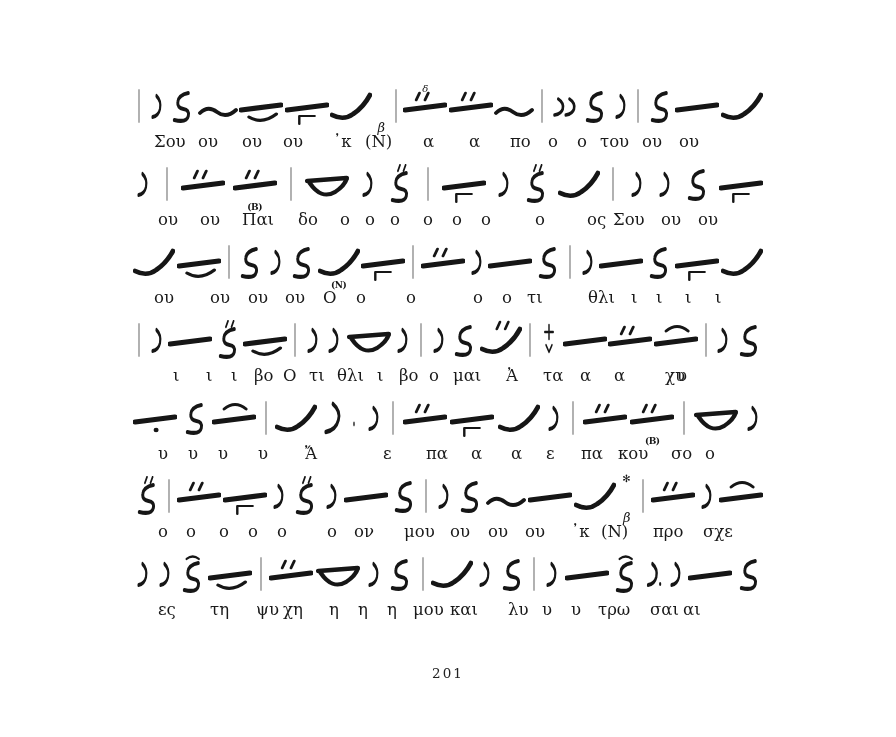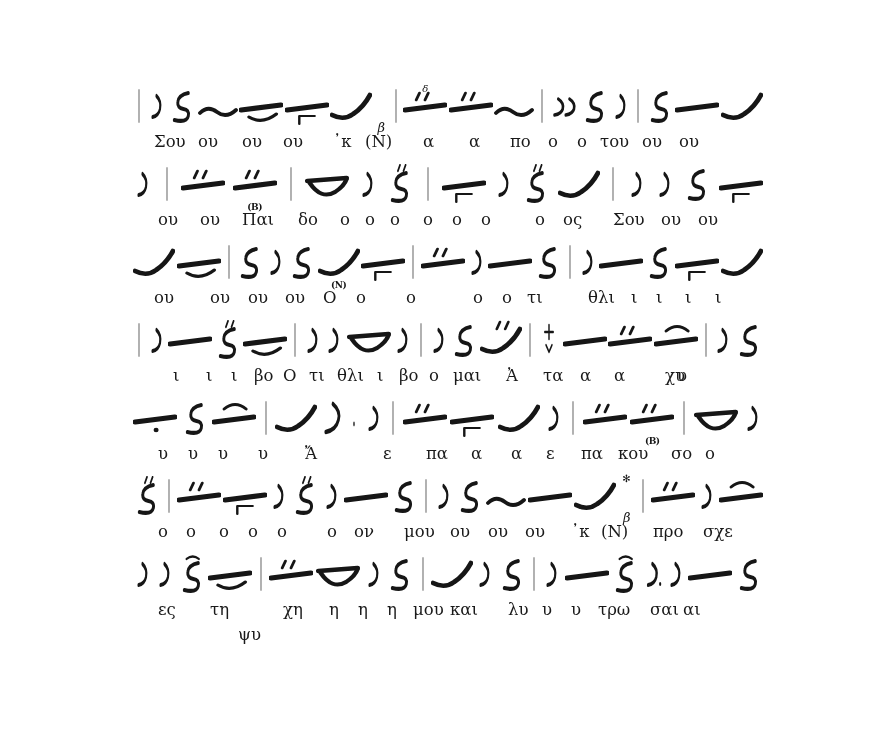--- a/index.html
+++ b/index.html
@@ -330,21 +330,21 @@
           <span style="left: 67px;">ου</span>
           <span style="left: 109px;">Παι</span>
           <span style="left: 165px;">δο</span>
           <span style="left: 207px;">ο</span>
           <span style="left: 232px;">ο</span>
           <span style="left: 257px;">ο</span>
           <span style="left: 290px;">ο</span>
           <span style="left: 319px;">ο</span>
           <span style="left: 348px;">ο</span>
           <span style="left: 402px;">ο</span>
-          <span style="left: 430px; text-align: center;">ος</span>
+          <span style="left: 454px; text-align: center;">ος</span>
           <span style="left: 480px;">Σου</span>
           <span style="left: 528px;">ου</span>
           <span style="left: 565px;">ου</span>
         </div>
       </div>
       <div class="chant-line">
         <div class="neume-row">
           <span class="neume" style="width: 42px;">
             <svg width="42" height="44" viewBox="0 0 40 44" preserveAspectRatio="none">
               <use href="#g-pet"></use>
@@ -933,29 +933,30 @@
           </span>
           <span class="neume" style="width: 28px;">
             <svg width="28" height="44" viewBox="0 0 40 44" preserveAspectRatio="none">
               <use href="#g-hook"></use>
             </svg>
           </span>
         </div>
         <div class="lyric-row">
           <span style="left: 25px;">ες</span>
           <span style="left: 77px;">τη</span>
-          <span style="left: 105px; margin-top: 25px;">ψυ</span>
+          <span style="left: 123px;">ψυ</span>
           <span style="left: 150px;">χη</span>
           <span style="left: 196px;">η</span>
           <span style="left: 225px;">η</span>
           <span style="left: 254px;">η</span>
           <span style="left: 280px;">μου</span>
           <span style="left: 317px;">και</span>
           <span style="left: 375px;">λυ</span>
           <span style="left: 409px;">υ</span>
           <span style="left: 438px;">υ</span>
           <span style="left: 465px;">τρω</span>
           <span style="left: 517px;">σαι</span>
           <span style="left: 550px;">αι</span>
         </div>
       </div>
     </div>
+  <div class="pageno">201</div>
 </div>
 
 </body></html>

